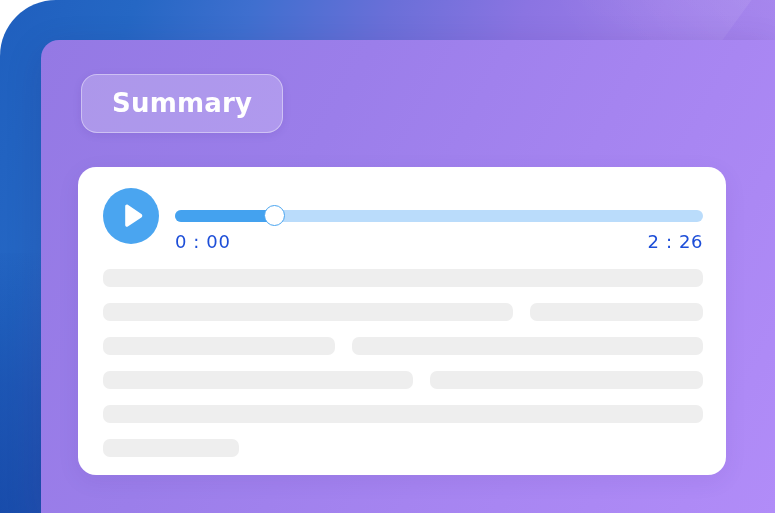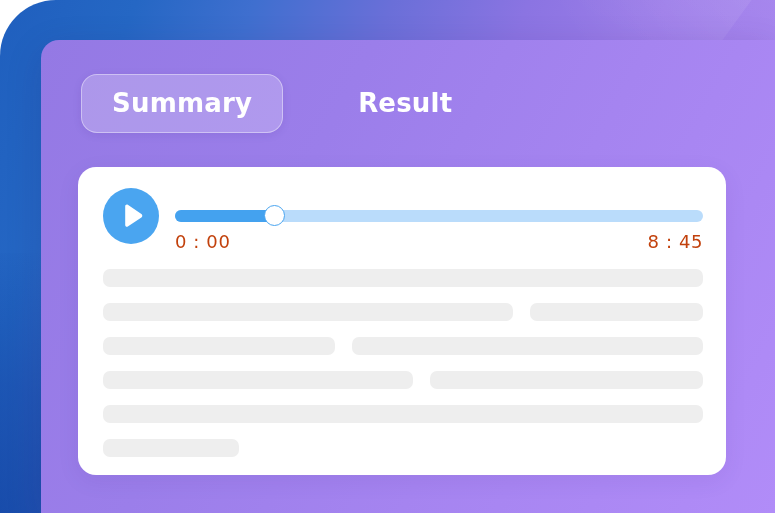--- a/index.html
+++ b/index.html
@@ -213,21 +213,21 @@
     top: 48px;
     width: 528px;
     display: flex;
     justify-content: space-between;
     align-items: baseline;
   }
   .time {
     font-family: "DejaVu Sans", sans-serif;
     font-size: 18px;
     font-weight: 400;
-    color: #c2410c;
+    color: #1d4ed8;
     letter-spacing: 0.6px;
     white-space: nowrap;
   }
 
   
   .skeleton {
     position: absolute;
     left: 25px;
     top: 102px;
     width: 600px;
@@ -256,21 +256,20 @@
     <div class="streak2"></div>
     <div class="br-fade"></div>
   </div>
 
   <div class="panel">
 
     <div class="tabs">
       <div class="tab active">Summary</div>
       <div class="tab-gap"></div>
       <div class="tab-gap"></div>
-      <div class="tab">Result</div>
     </div>
 
     <div class="card">
 
       <div class="player">
 
         <button class="play-btn">
           <span>
             <svg width="22" height="24" viewBox="0 0 22 24" aria-hidden="true">
               <path d="M3.2 2.4 C3.2 0.9 4.6 0.05 5.8 0.8 L19.4 9.9 C20.6 10.7 20.6 12.6 19.4 13.4 L5.8 22.5 C4.6 23.3 3.2 22.4 3.2 20.9 Z" fill="#ffffff"></path>
@@ -279,21 +278,21 @@
         </button>
 
         <div class="track-wrap">
           <div class="track-bg"></div>
           <div class="track-fill" style="width: 103px;"></div>
           <div class="thumb" style="left: 89px;"></div>
         </div>
 
         <div class="times">
           <span class="time">0 : 00</span>
-          <span class="time">8 : 45</span>
+          <span class="time">2 : 26</span>
         </div>
 
       </div>
 
       <div class="skeleton">
         <div class="sk-row">
           <div class="sk-bar" style="width:600px"></div>
         </div>
         <div class="sk-row">
           <div class="sk-bar" style="width:410px"></div>

